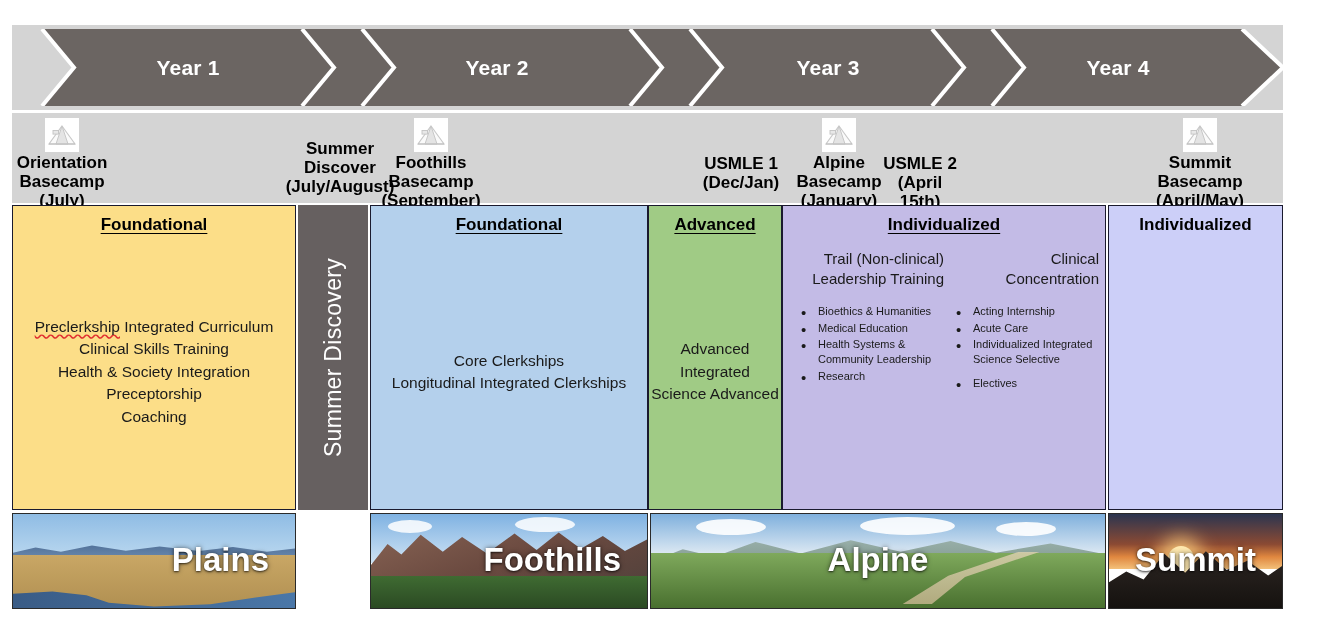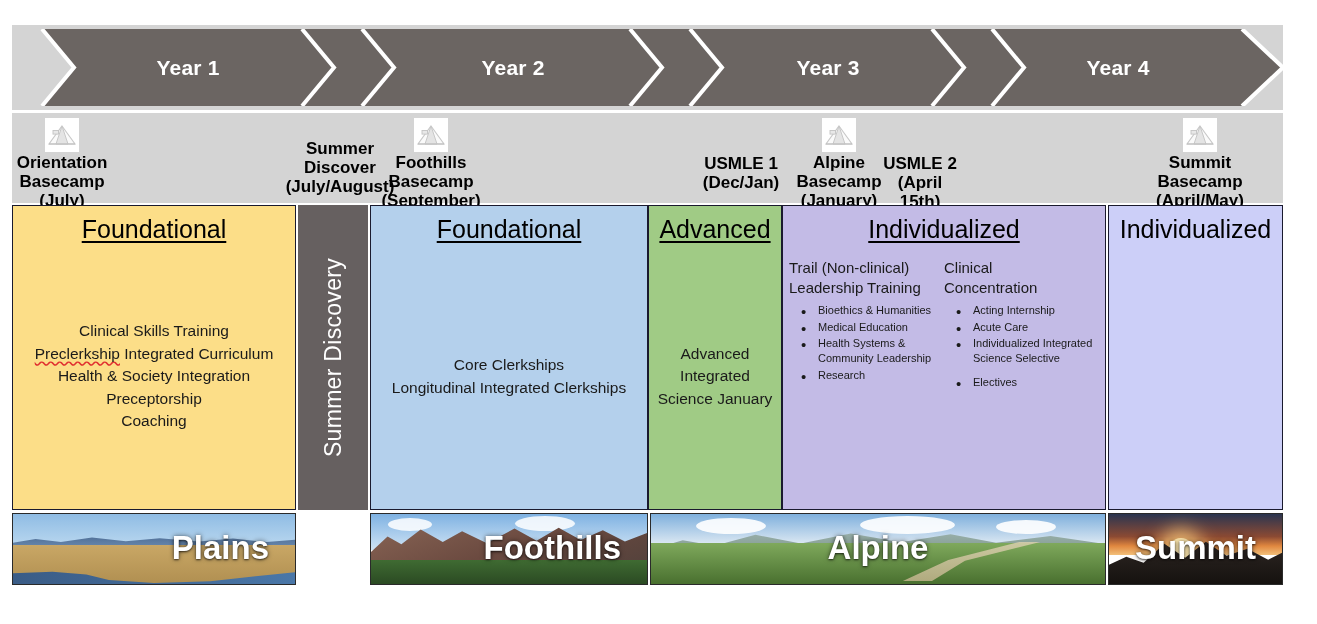--- a/index.html
+++ b/index.html
@@ -16,42 +16,42 @@
   
   .milestones{position:absolute;left:12px;top:113px;width:1271px;height:90px;background:#d4d4d4;}
   .ms{position:absolute;display:flex;flex-direction:column;align-items:center;line-height:1.13;}
   .ms .mtext{font-size:17px;font-weight:bold;text-align:center;color:#000;}
   .tent{width:34px;height:34px;background:#ffffff;display:flex;align-items:center;justify-content:center;margin-bottom:1px;}
   .tent svg{display:block;}
 
   
   .panel{position:absolute;top:205px;height:305px;box-sizing:border-box;border:1.4px solid #1a1a2e;
          display:flex;flex-direction:column;align-items:center;}
-  .phead{margin-top:9px;font-size:25px;font-weight:normal;text-align:center;color:#000;}
+  .phead{margin-top:9px;font-size:17px;font-weight:bold;text-align:center;color:#000;}
   .phead.u{text-decoration:underline;text-underline-offset:3px;}
   .pbody{flex:1;display:flex;align-items:center;justify-content:center;width:100%;}
   .plines{text-align:center;font-size:15.5px;line-height:1.45;color:#1a1a1a;}
   .sp{ -webkit-text-decoration:underline wavy #e03030;text-decoration:underline wavy #e03030;
        text-decoration-skip-ink:none;text-underline-offset:2px;}
 
   
   .vertcol{position:absolute;top:205px;height:305px;background:#666060;display:flex;align-items:center;justify-content:center;}
   .vertcol span{writing-mode:vertical-rl;transform:rotate(180deg);color:#fff;font-size:23px;letter-spacing:.3px;white-space:nowrap;}
 
   
   .twocol{display:flex;width:100%;height:100%;padding:0 6px;box-sizing:border-box;}
   .col{flex:1;padding-top:14px;}
-  .colhead{text-align:left;font-size:15px;line-height:1.3;color:#1a1a1a;margin-bottom:6px;}
+  .colhead{text-align:right;font-size:15px;line-height:1.3;color:#1a1a1a;margin-bottom:16px;}
   ul.bl{list-style:none;margin:0;padding:0 0 0 10px;}
   ul.bl li{position:relative;padding-left:19px;font-size:11px;line-height:1.33;margin-bottom:2px;color:#1a1a1a;}
   ul.bl li::before{content:"\2022";position:absolute;left:2px;top:-1px;font-size:15px;}
   ul.bl li.gap{margin-top:9px;}
 
   
-  .photo{position:absolute;top:513px;height:72px;box-sizing:border-box;border:1.4px solid #2a2a2a;overflow:hidden;}
+  .photo{position:absolute;top:513px;height:96px;box-sizing:border-box;border:1.4px solid #2a2a2a;overflow:hidden;}
   .photo .cap{position:absolute;left:0;right:0;top:50%;transform:translateY(-52%);text-align:center;
               color:#fff;font-size:33px;font-weight:bold;text-shadow:0 0 5px rgba(0,0,0,.55),0 1px 2px rgba(0,0,0,.6);}
   .photo .cap.r{text-align:right;padding-right:26px;}
   .sky{position:absolute;left:0;right:0;top:0;}
   .ground{position:absolute;left:0;right:0;bottom:0;}
 
   
   .p-plains .sky{height:46%;background:linear-gradient(#8fbce4,#b9d7ef);}
   .p-plains .mtn{position:absolute;left:0;right:0;top:28%;height:22%;background:linear-gradient(#4a6a93,#6d8cb0);
                  clip-path:polygon(0 60%,8% 35%,17% 55%,28% 25%,40% 50%,52% 30%,66% 52%,78% 32%,90% 55%,100% 40%,100% 100%,0 100%);}
@@ -103,21 +103,21 @@
         <path d="M350 4 L382 42.5 L350 81"></path>
         <path d="M618 4 L650 42.5 L618 81"></path>
         <path d="M678 4 L710 42.5 L678 81"></path>
         <path d="M920 4 L952 42.5 L920 81"></path>
         <path d="M980 4 L1012 42.5 L980 81"></path>
         <path d="M1230 4 L1271 42.5 L1230 81"></path>
       </g>
       <path d="M0 0 L1271 0 L1271 4 L0 4 Z M0 81 L1271 81 L1271 85 L0 85 Z" fill="#d4d4d4"></path>
     </svg>
     <div class="year-label" style="left:30px;width:292px;">Year 1</div>
-    <div class="year-label" style="left:352px;width:298px;">Year 2</div>
+    <div class="year-label" style="left:336px;width:298px;">Year 2</div>
     <div class="year-label" style="left:680px;width:272px;">Year 3</div>
     <div class="year-label" style="left:982px;width:248px;">Year 4</div>
   </div>
 
   <div class="milestones">
 
     <div class="ms" style="left:4px;top:5px;width:92px;">
       <div class="tent">
         <svg width="30" height="24" viewBox="0 0 30 24">
           <path d="M15 3 L28 21 L2 21 Z" fill="#fafafa" stroke="#c8c8c8" stroke-width="1.1"></path>
@@ -187,22 +187,22 @@
       <div class="mtext">Summit</div>
       <div class="mtext">Basecamp</div>
       <div class="mtext">(April/May)</div>
     </div>
   </div>
 
   <div class="panel" style="left:12px;width:284px;background:#FCDE88;">
     <div class="phead u">Foundational</div>
     <div class="pbody">
       <div class="plines">
+        <div><span class="sp">Preclerkship</span><span> Integrated Curriculum</span></div>
         <div>Clinical Skills Training</div>
-        <div><span class="sp">Preclerkship</span><span> Integrated Curriculum</span></div>
         <div>Health &amp; Society Integration</div>
         <div>Preceptorship</div>
         <div>Coaching</div>
       </div>
     </div>
   </div>
 
   <div class="vertcol" style="left:298px;width:70px;">
     <span>Summer Discovery</span>
   </div>
@@ -216,21 +216,21 @@
       </div>
     </div>
   </div>
 
   <div class="panel" style="left:648px;width:134px;background:#A0CB85;">
     <div class="phead u">Advanced</div>
     <div class="pbody">
       <div class="plines">
         <div>Advanced</div>
         <div>Integrated</div>
-        <div>Science January</div>
+        <div>Science Advanced</div>
       </div>
     </div>
   </div>
 
   <div class="panel" style="left:782px;width:324px;background:#C3BBE6;">
     <div class="phead u">Individualized</div>
     <div class="twocol">
       <div class="col">
         <div class="colhead">
           <div>Trail (Non-clinical)</div>

